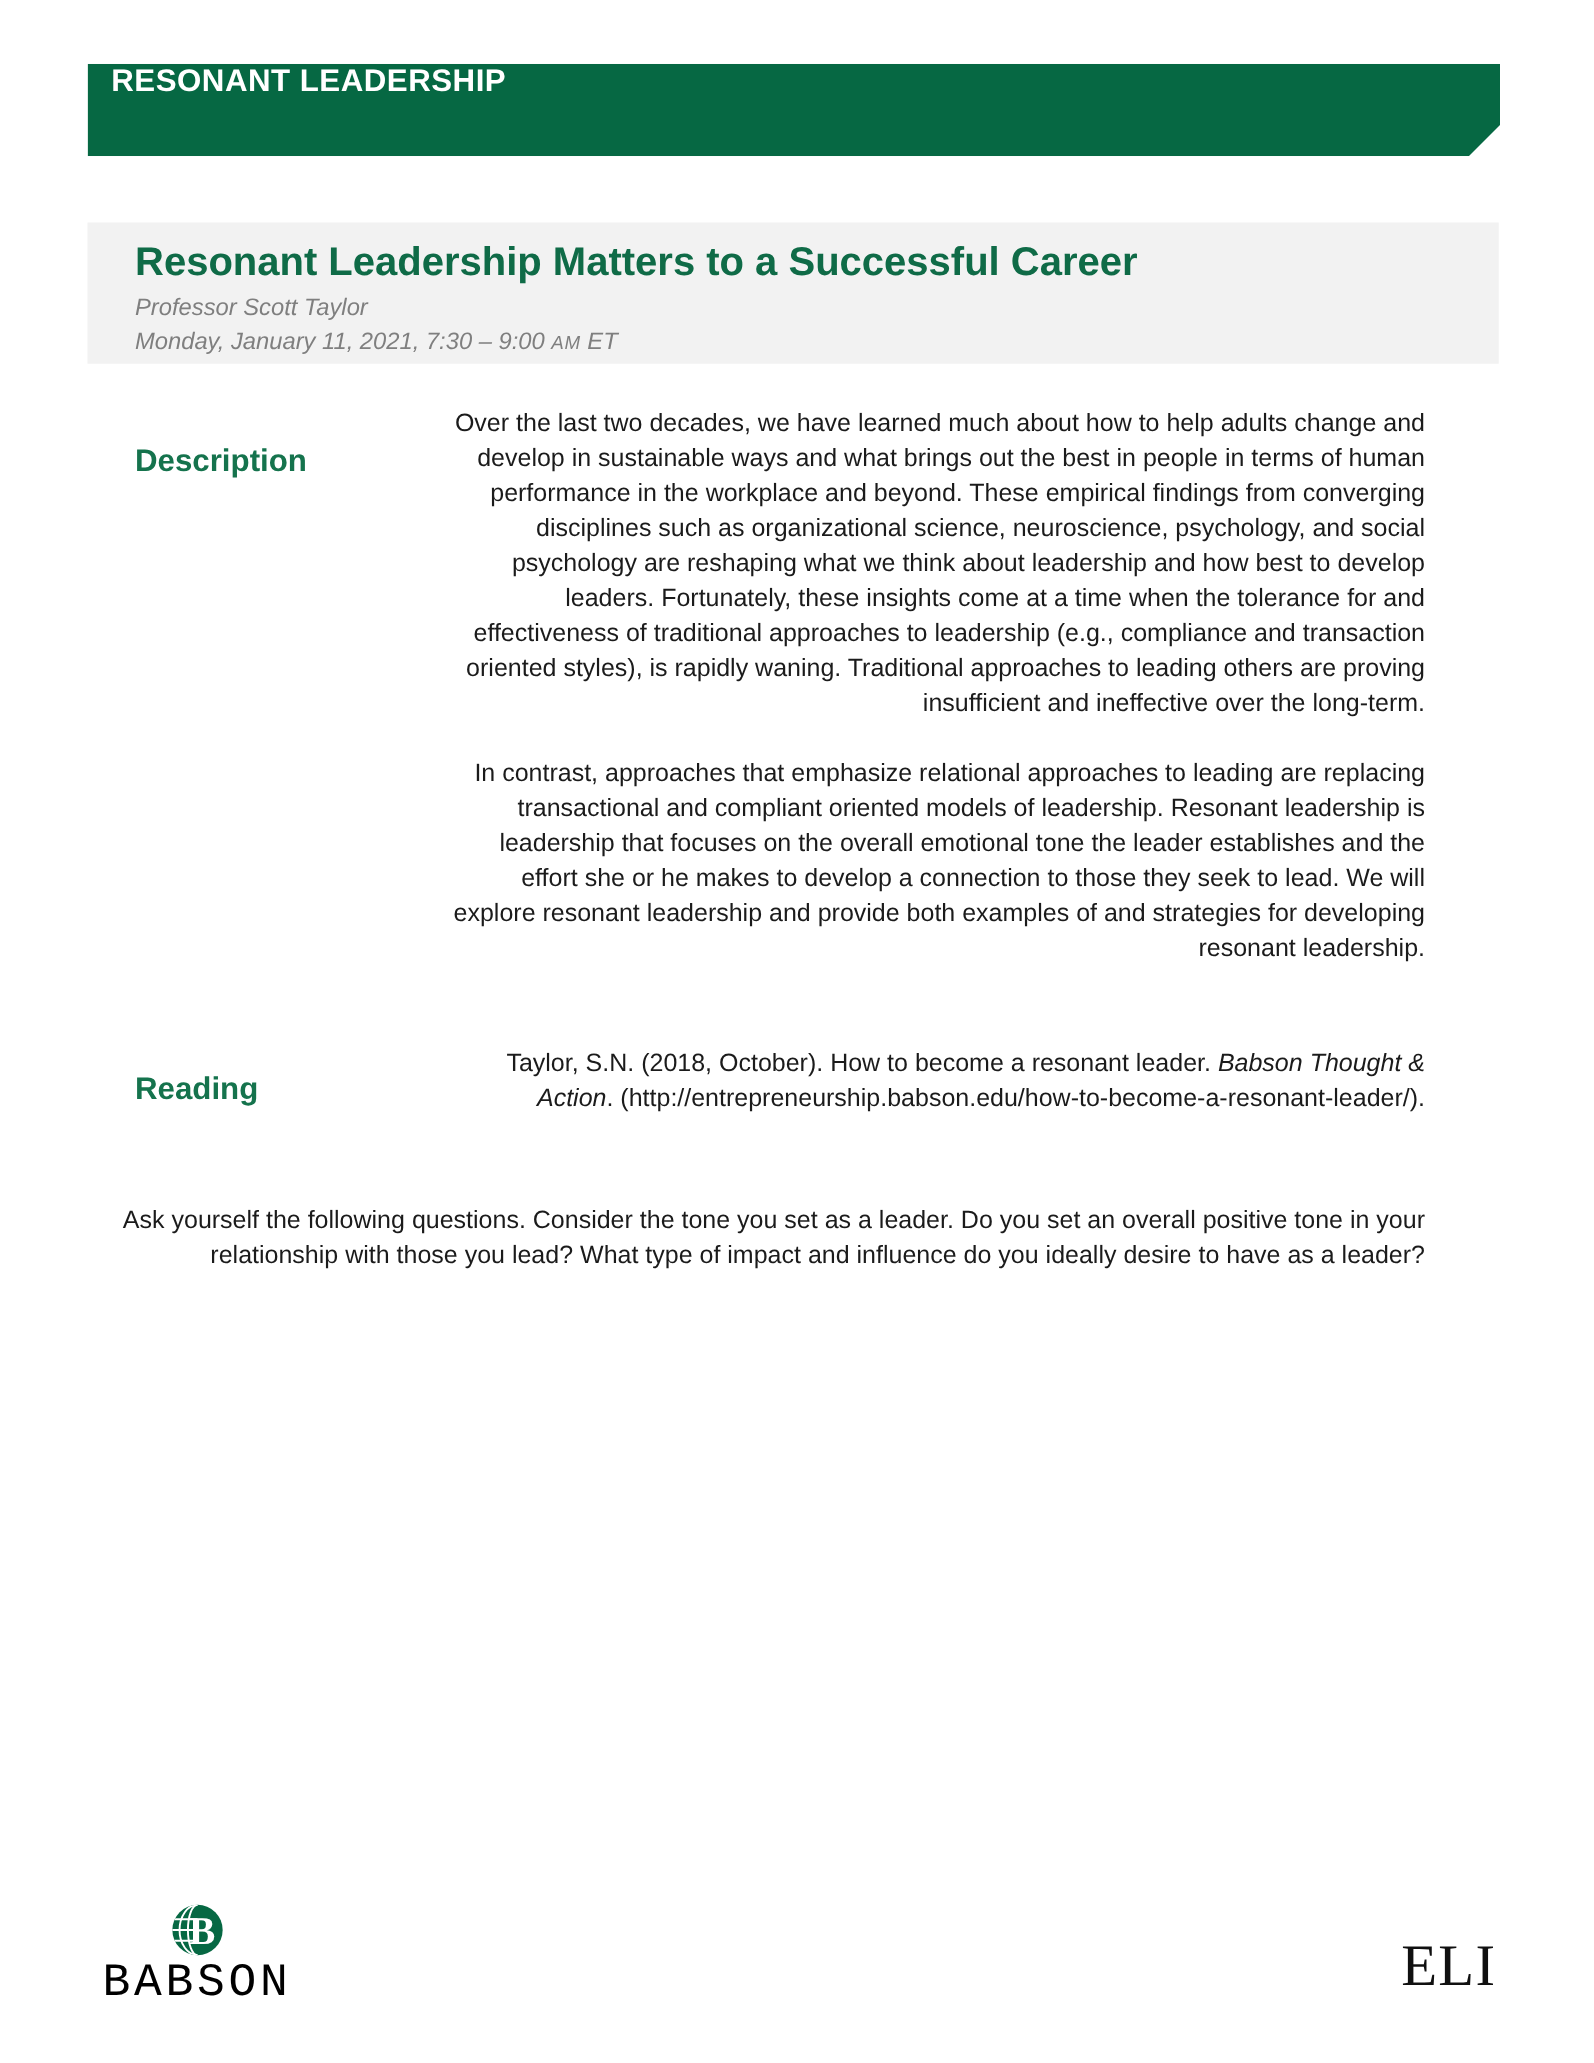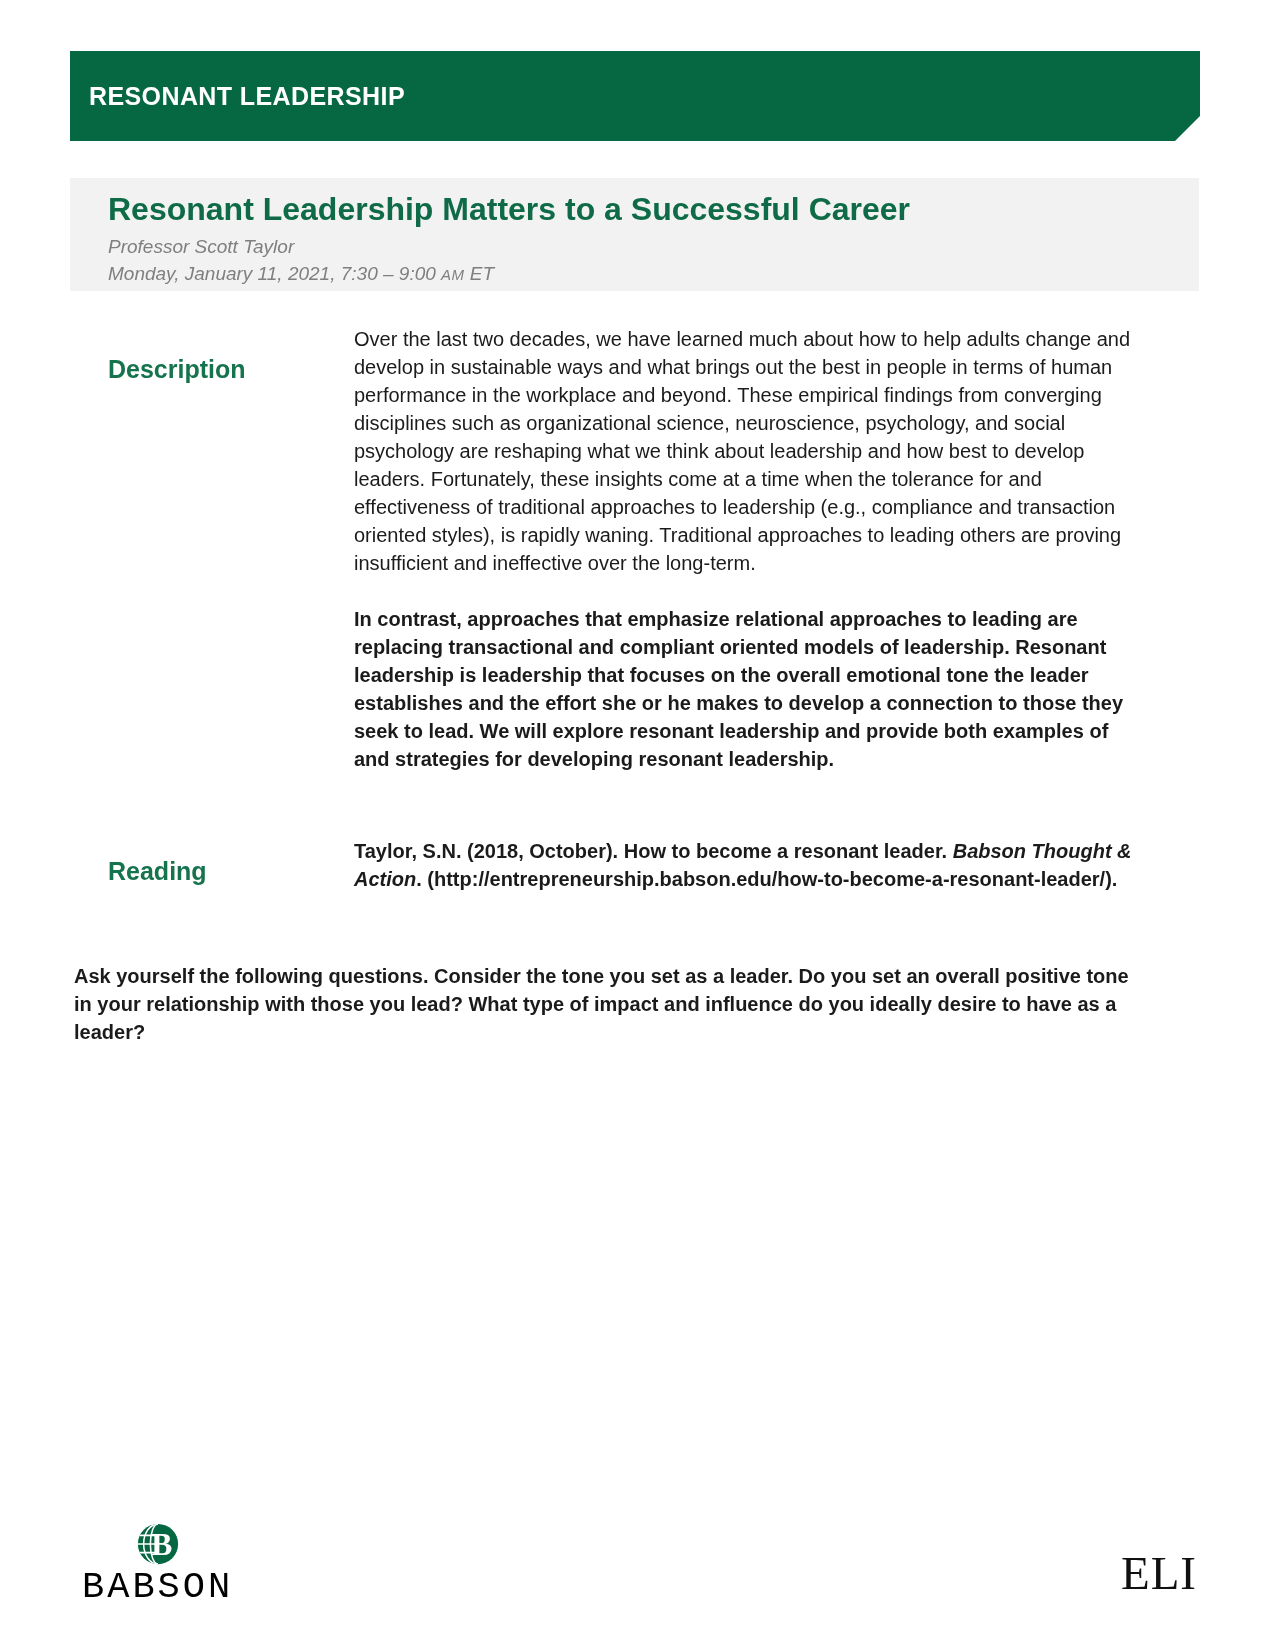--- a/index.html
+++ b/index.html
@@ -13,25 +13,25 @@
     font-family: "Liberation Sans", sans-serif;
     overflow: hidden;
   }
 
   
   .banner {
     position: absolute;
     left: 70px;
     top: 51px;
     width: 1130px;
-    height: 90px;
+    height: 74px;
     background: #066843;
     clip-path: polygon(0 0, 100% 0, 100% calc(100% - 25px), calc(100% - 25px) 100%, 0 100%);
     display: flex;
-    align-items: center;
+    align-items: flex-start;
   }
   .banner-title {
     margin: 0;
     padding-left: 19px;
     color: #ffffff;
     font-size: 25px;
     font-weight: 700;
     letter-spacing: 0.4px;
   }
 
@@ -71,22 +71,22 @@
     font-size: 25px;
     font-weight: 700;
     line-height: 31px;
   }
   .row .content {
     flex: 1;
     color: #1B1B1B;
     font-size: 20px;
     line-height: 28px;
   }
-  .content p { margin: 0 0 28px 4px; }
-  .content p:last-child { margin-bottom: 0; font-weight: bold; }
+  .content p { margin: 0 0 28px 4px; text-align: right; }
+  .content p:last-child { margin-bottom: 0; }
   .row-description .label { padding-top: 29px; }
   .row-description { margin-bottom: 64px; }
   .row-reading .label { padding-top: 19px; }
   .row-reading { margin-bottom: 69px; }
   .row-assignment .label { padding-top: 13px; }
   em { font-style: italic; }
 
   
   .babson-logo {
     position: absolute;

